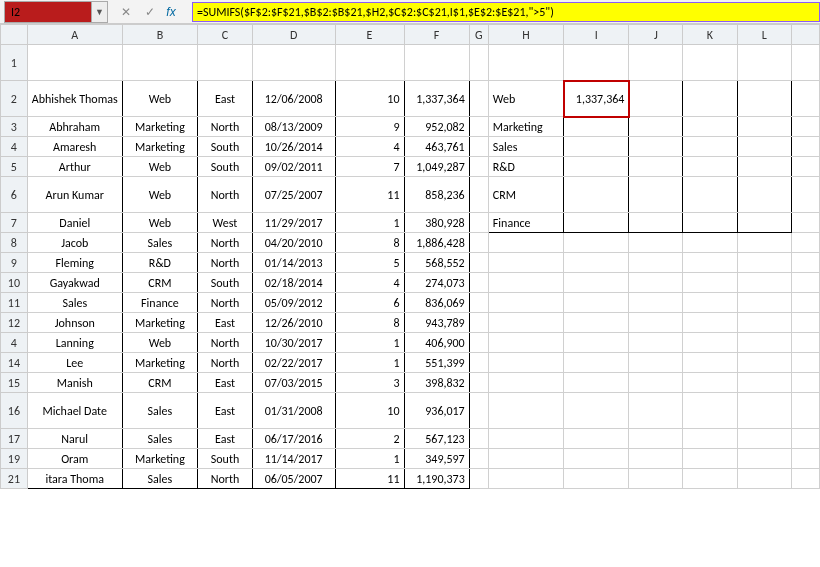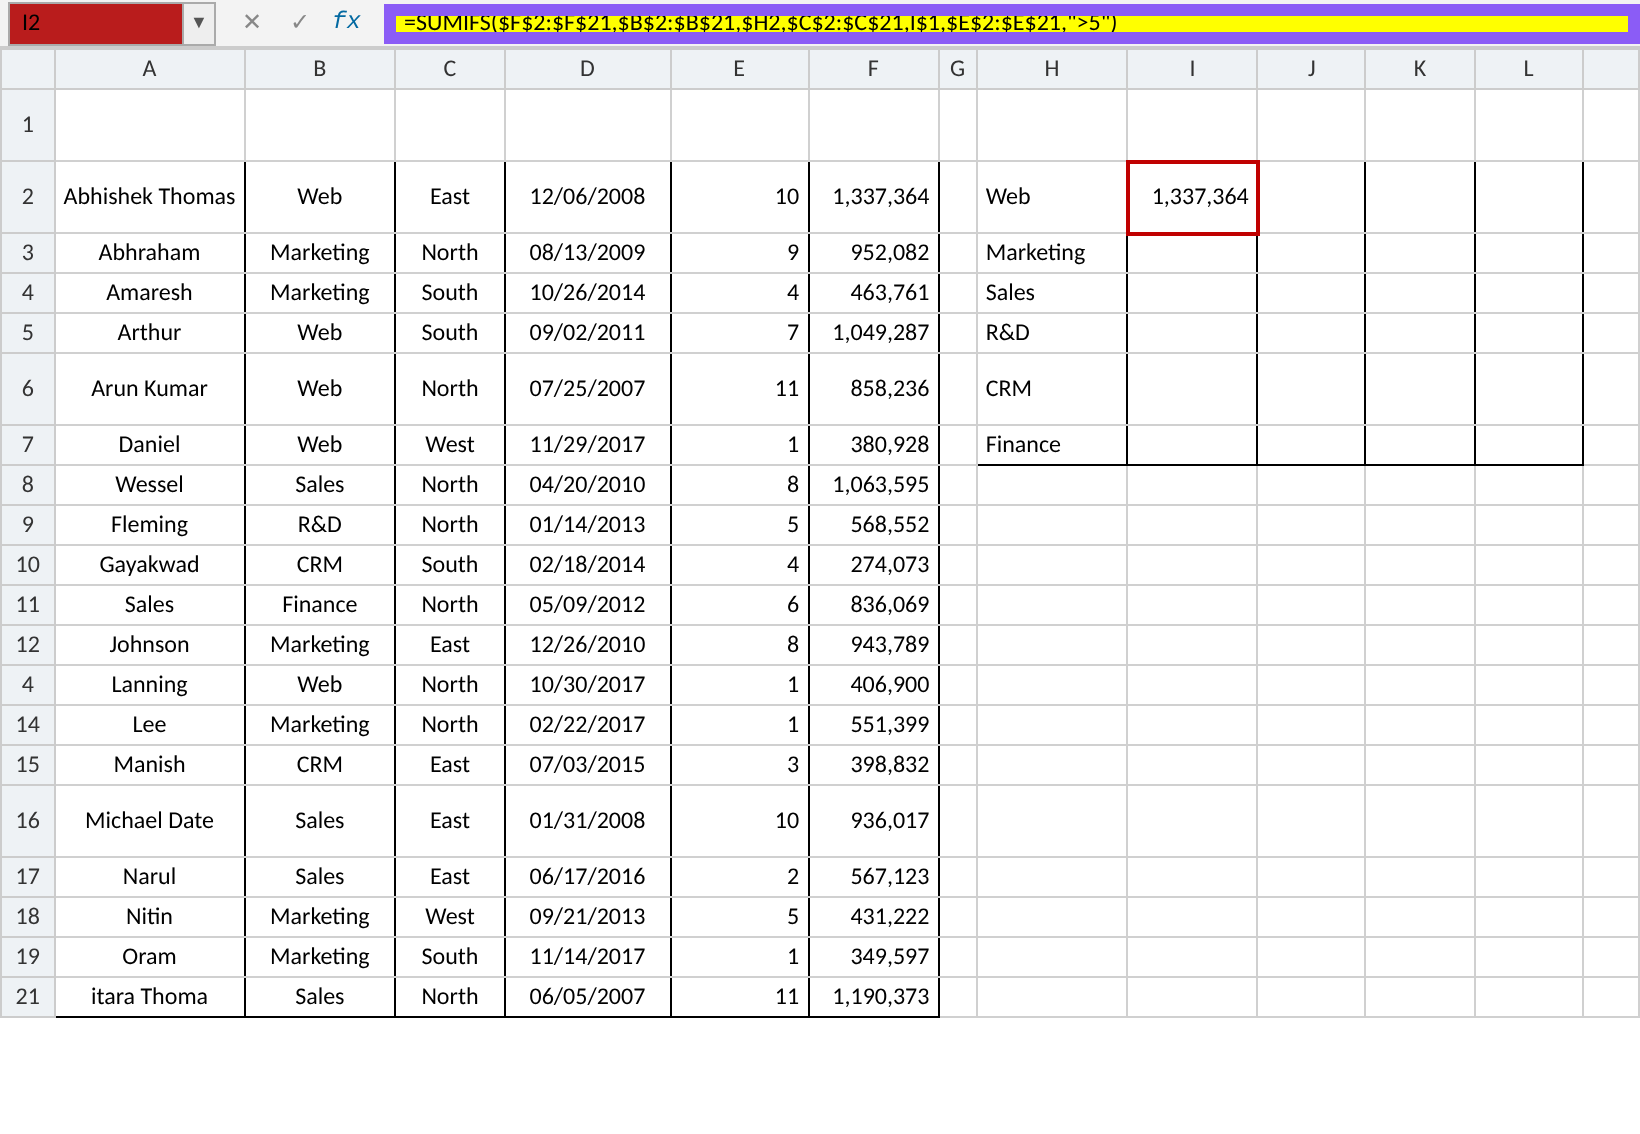--- a/index.html
+++ b/index.html
@@ -29,25 +29,25 @@
     margin-left: 4px;
   }
   .namebox-arrow {
     width: 16px; height: 22px;
     display: flex; align-items: center; justify-content: center;
     border: 1px solid #aaa; border-left: none; background: #eee;
     color: #555; font-size: 9px;
   }
   .fbar-icons { display: flex; gap: 8px; padding: 0 10px; color: #888; }
   .fbar-icons span { width: 16px; text-align: center; }
-  .fx-label { font-style: italic; font-family: Liberation Mono, monospace; color: #0369a1; padding-right: 6px; }
+  .fx-label { font-style: italic; font-family: Liberation Sans, sans-serif; color: #0369a1; padding-right: 6px; }
   .formula-input {
     flex: 1;
     background: #ffff00;
-    border: 6px solid #8b5cf6;
+    border: 1px solid #8b5cf6;
     height: 20px;
     padding: 1px 4px;
     font-family: Calibri, Arial, sans-serif;
     font-size: 12px;
     min-width: 0;
   }
   .grid-area { overflow: auto; }
   table { border-collapse: collapse; table-layout: fixed; }
   th.colhead, td.rowhead, th.corner {
     background: #eef2f5;
@@ -236,26 +236,26 @@
           <td class="cell  col-G"></td>
           <td class="cell  col-H  bframe-left bframe-right bframe-bottom">Finance</td>
           <td class="cell  col-I  bframe-left bframe-right bframe-bottom"></td>
           <td class="cell  col-J  bframe-left bframe-right bframe-bottom"></td>
           <td class="cell  col-K  bframe-left bframe-right bframe-bottom"></td>
           <td class="cell  col-L  bframe-left bframe-right bframe-bottom"></td>
           <td class="cell  col-M"></td>
         </tr>
         <tr>
           <td class="rowhead ">8</td>
-          <td class="cell  col-A center bframe-left bframe-right bframe-left">Wessel</td>
+          <td class="cell  col-A center bframe-left bframe-right bframe-left">Jacob</td>
           <td class="cell  col-B center bframe-left bframe-right">Sales</td>
           <td class="cell  col-C center bframe-left bframe-right">North</td>
           <td class="cell  col-D center bframe-left bframe-right">04/20/2010</td>
           <td class="cell  col-E right bframe-left bframe-right">8</td>
-          <td class="cell  col-F right bframe-left bframe-right">1,063,595</td>
+          <td class="cell  col-F right bframe-left bframe-right">1,886,428</td>
           <td class="cell  col-G"></td>
           <td class="cell  col-H  "></td>
           <td class="cell  col-I  "></td>
           <td class="cell  col-J  "></td>
           <td class="cell  col-K  "></td>
           <td class="cell  col-L  "></td>
           <td class="cell  col-M"></td>
         </tr>
         <tr>
           <td class="rowhead ">9</td>
@@ -395,36 +395,20 @@
           <td class="cell  col-F right bframe-left bframe-right">567,123</td>
           <td class="cell  col-G"></td>
           <td class="cell  col-H  "></td>
           <td class="cell  col-I  "></td>
           <td class="cell  col-J  "></td>
           <td class="cell  col-K  "></td>
           <td class="cell  col-L  "></td>
           <td class="cell  col-M"></td>
         </tr>
         <tr>
-          <td class="rowhead ">18</td>
-          <td class="cell  col-A center bframe-left bframe-right bframe-left">Nitin</td>
-          <td class="cell  col-B center bframe-left bframe-right">Marketing</td>
-          <td class="cell  col-C center bframe-left bframe-right">West</td>
-          <td class="cell  col-D center bframe-left bframe-right">09/21/2013</td>
-          <td class="cell  col-E right bframe-left bframe-right">5</td>
-          <td class="cell  col-F right bframe-left bframe-right">431,222</td>
-          <td class="cell  col-G"></td>
-          <td class="cell  col-H  "></td>
-          <td class="cell  col-I  "></td>
-          <td class="cell  col-J  "></td>
-          <td class="cell  col-K  "></td>
-          <td class="cell  col-L  "></td>
-          <td class="cell  col-M"></td>
-        </tr>
-        <tr>
           <td class="rowhead ">19</td>
           <td class="cell  col-A center bframe-left bframe-right bframe-left">Oram</td>
           <td class="cell  col-B center bframe-left bframe-right">Marketing</td>
           <td class="cell  col-C center bframe-left bframe-right">South</td>
           <td class="cell  col-D center bframe-left bframe-right">11/14/2017</td>
           <td class="cell  col-E right bframe-left bframe-right">1</td>
           <td class="cell  col-F right bframe-left bframe-right">349,597</td>
           <td class="cell  col-G"></td>
           <td class="cell  col-H  "></td>
           <td class="cell  col-I  "></td>

